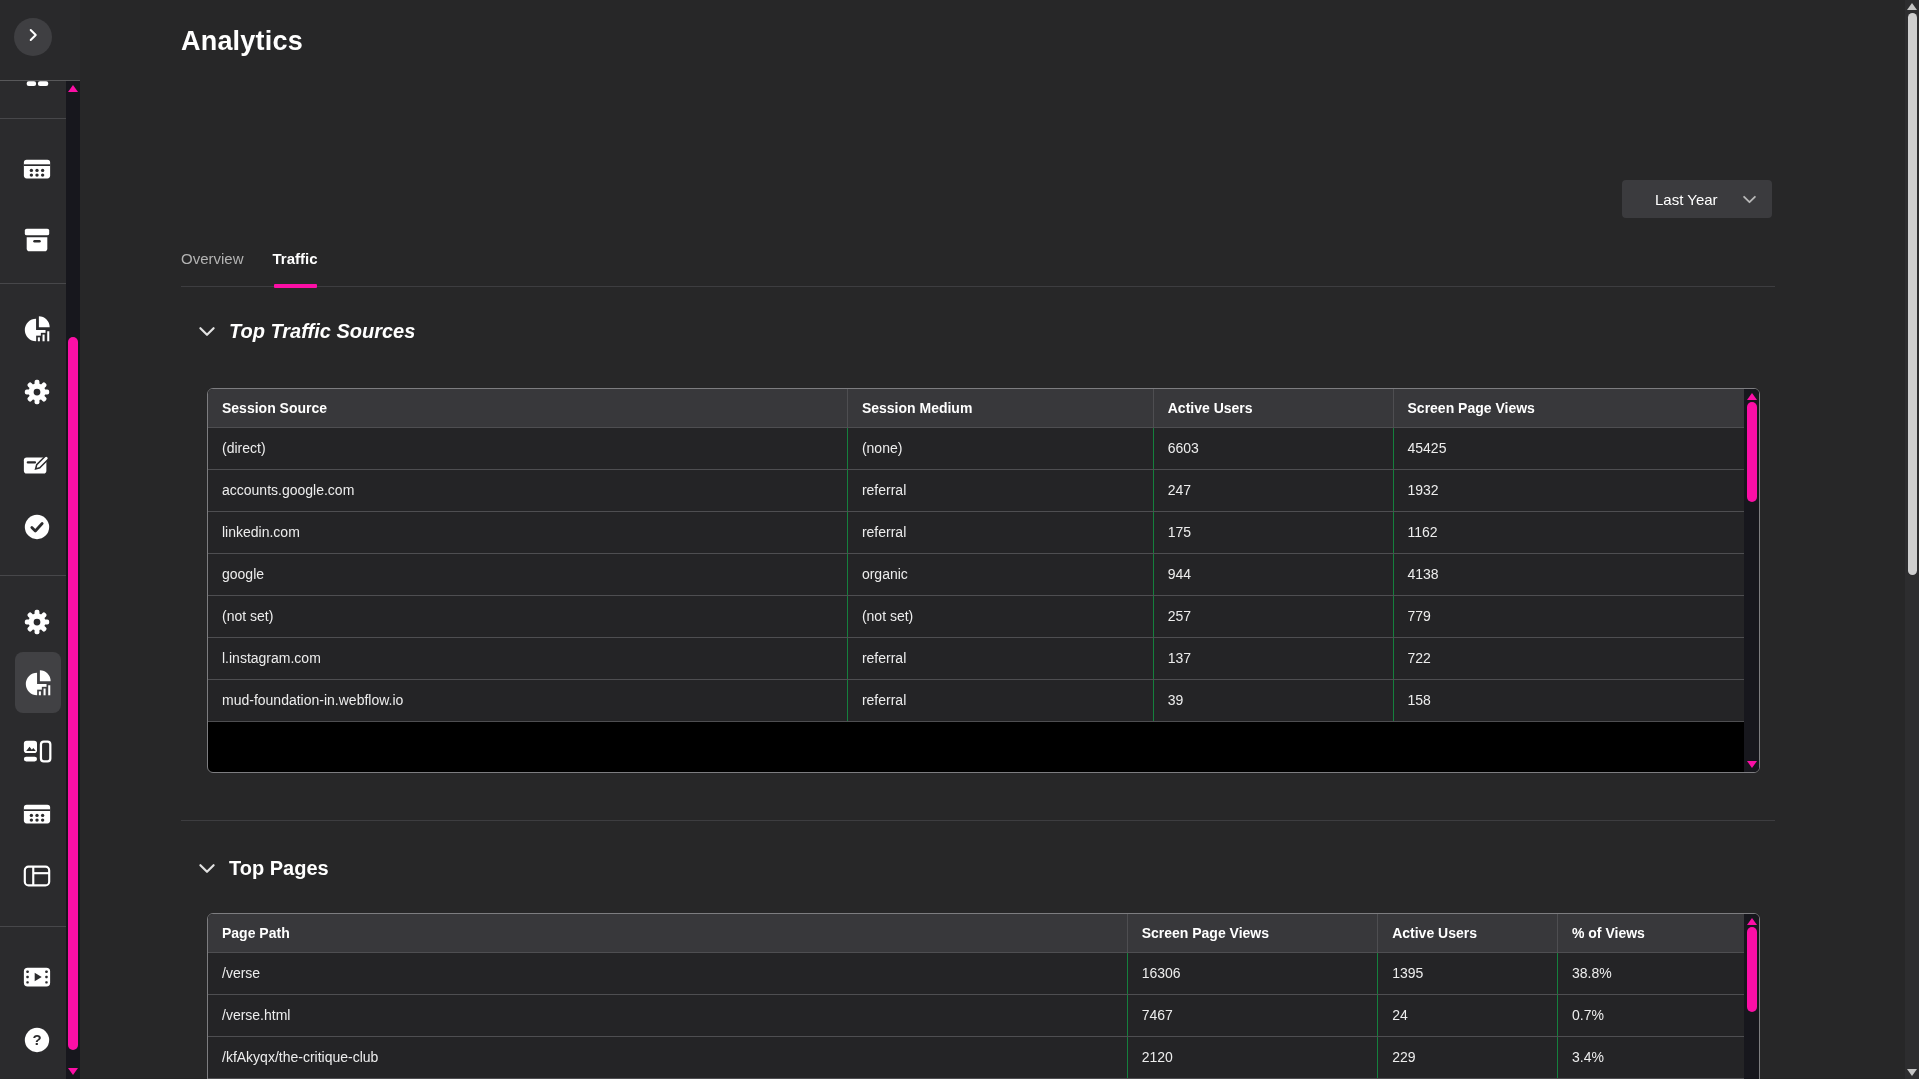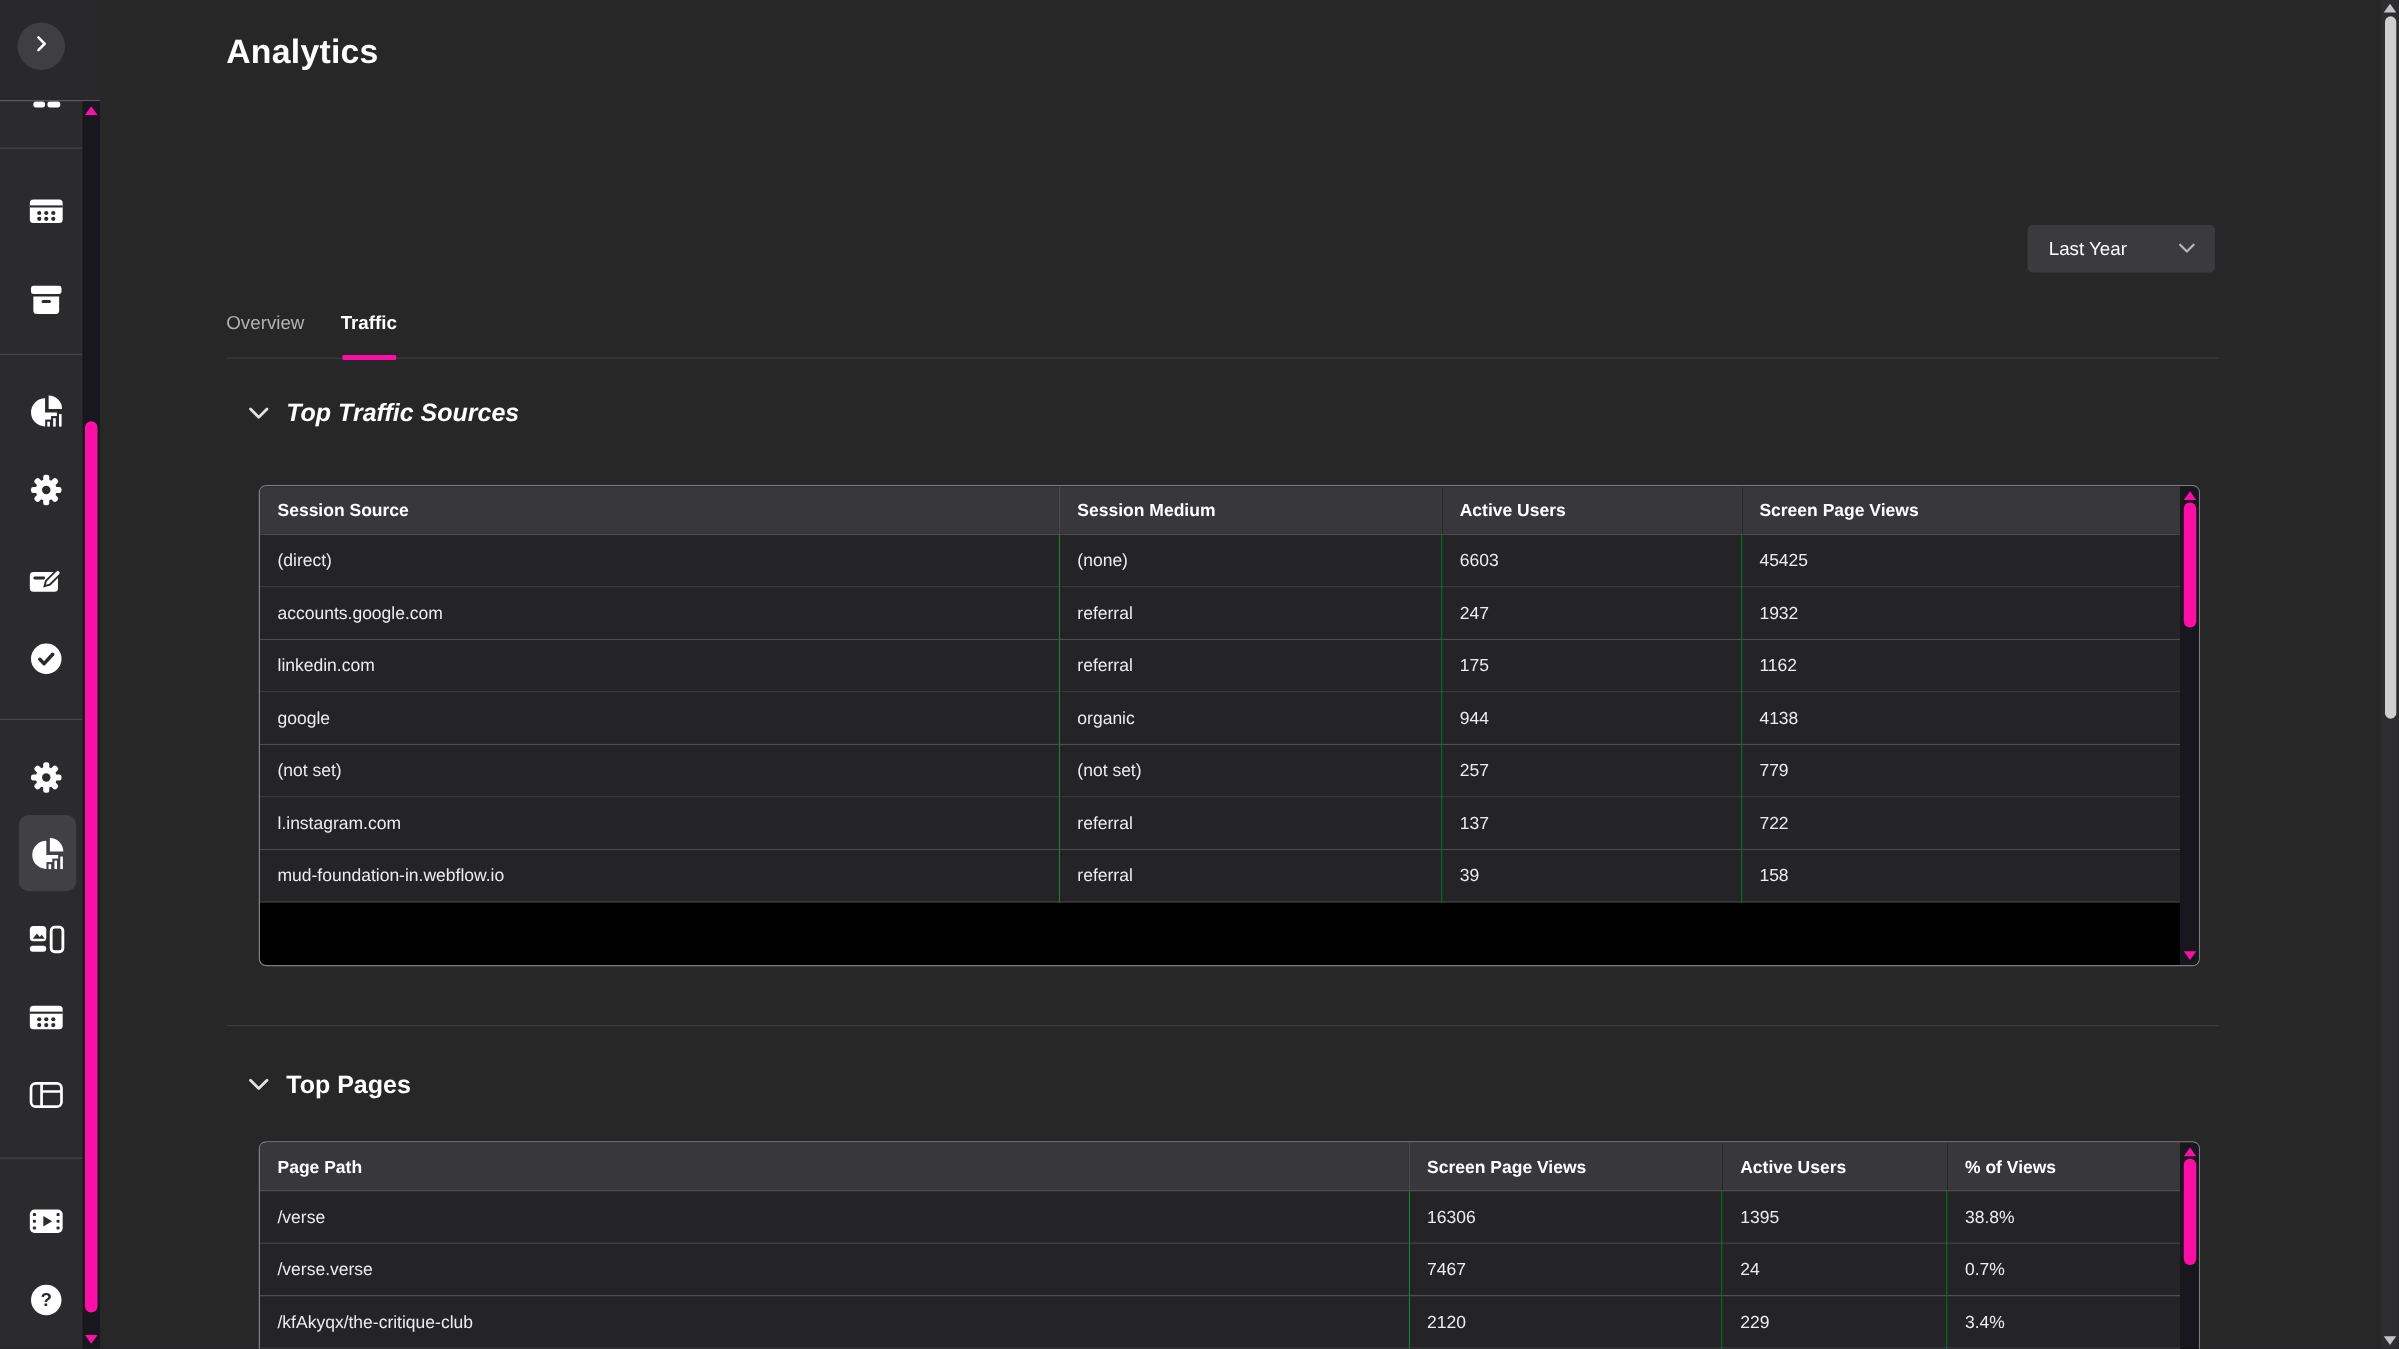--- a/index.html
+++ b/index.html
@@ -27,21 +27,21 @@
     border-bottom:7px solid #fb0fa6; position:absolute; left:2px; }
   .tri-down-pink { width:0; height:0; border-left:5px solid transparent; border-right:5px solid transparent;
     border-top:7px solid #fb0fa6; position:absolute; left:2px; }
   .side-thumb { position:absolute; left:2px; top:256px; width:10px; height:713px; background:#fb0fa6; border-radius:5px; }
 
   
   .page-title { position:absolute; left:181px; top:26px; font-size:27px; font-weight:700; letter-spacing:.2px; }
   .page-subtitle { position:absolute; left:181px; top:92px; font-size:17px; color:#f0f0f0; }
 
   .range-select { position:absolute; left:1622px; top:180px; width:150px; height:38px; background:#3b3b3e;
-    border-radius:4px; display:flex; align-items:center; justify-content:space-between; padding:0 15px 0 17px; cursor:pointer; }
+    border-radius:4px; display:flex; align-items:center; justify-content:space-between; padding:0 15px 0 33px; cursor:pointer; }
   .range-select .lbl { font-size:15px; color:#fff; }
 
   
   .tabs { position:absolute; left:181px; top:250px; width:1594px; height:37px; display:flex; gap:29px;
     border-bottom:1px solid #3d3d40; }
   .tab { position:relative; font-size:15px; color:#b3b3b3; padding-bottom:13px; height:37px; cursor:pointer; }
   .tab.active { color:#fff; font-weight:700; }
   .tab.active .tab-underline { position:absolute; left:1px; right:1px; bottom:-1px; height:4px; background:#fb0fa6; border-radius:1px; }
 
   
@@ -405,21 +405,21 @@
           </tr>
         </thead>
       <tbody>
           <tr>
             <td>/verse</td>
             <td>16306</td>
             <td>1395</td>
             <td>38.8%</td>
           </tr>
           <tr>
-            <td>/verse.verse</td>
+            <td>/verse.html</td>
             <td>7467</td>
             <td>24</td>
             <td>0.7%</td>
           </tr>
           <tr>
             <td>/kfAkyqx/the-critique-club</td>
             <td>2120</td>
             <td>229</td>
             <td>3.4%</td>
           </tr>

